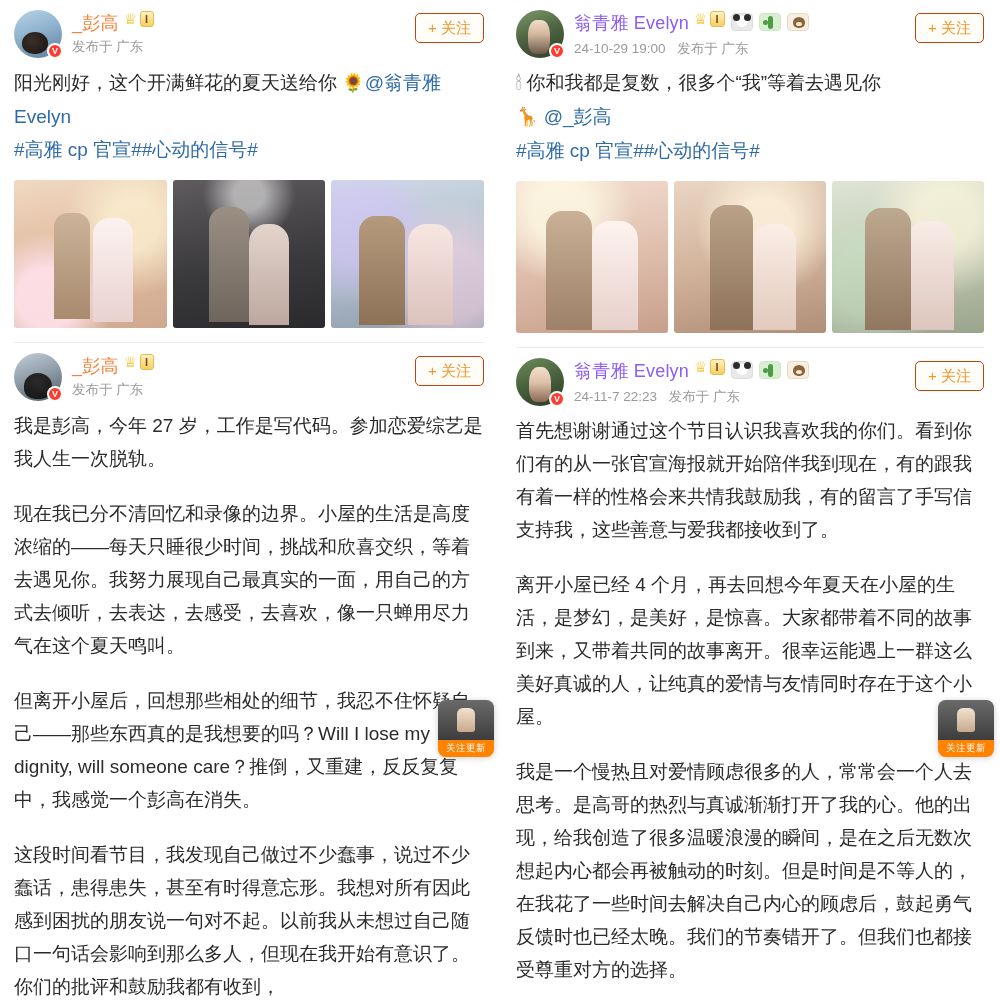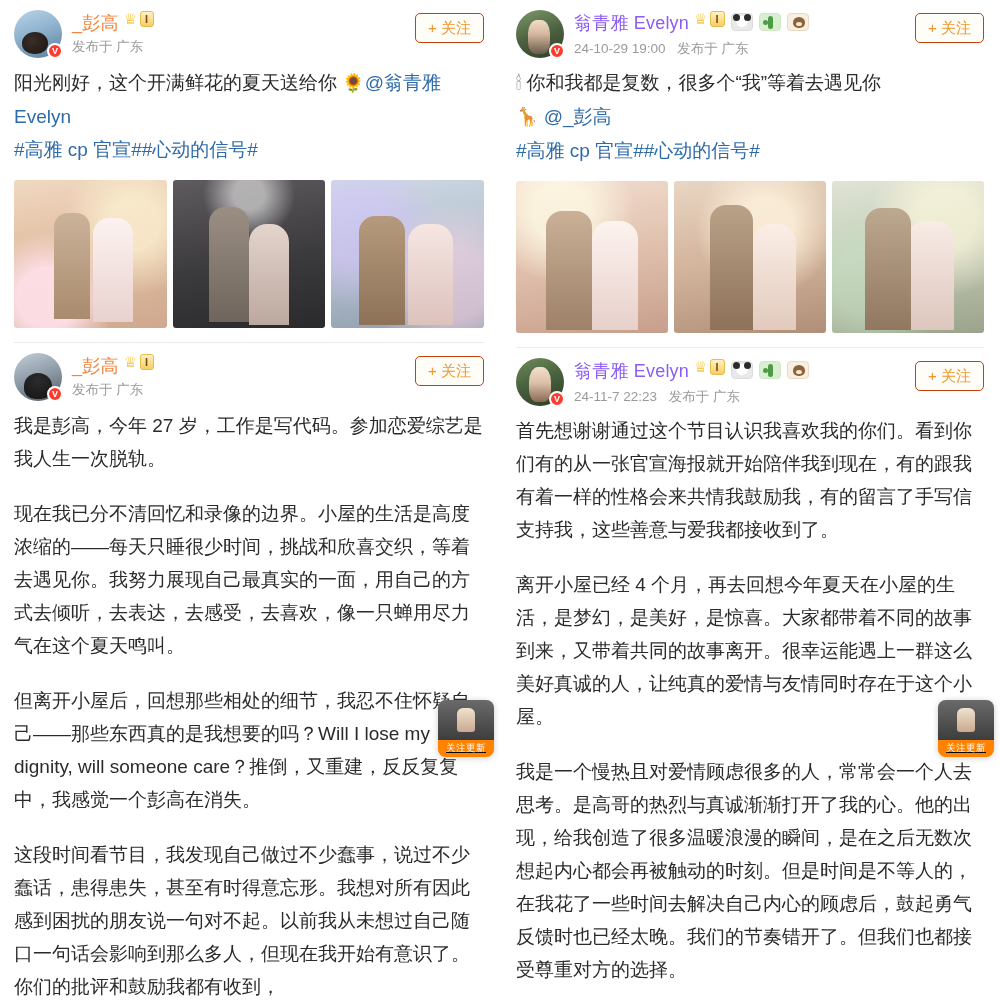--- a/index.html
+++ b/index.html
@@ -288,21 +288,20 @@
   }
 
   
   .float-widget {
     position: absolute;
     width: 56px;
     border-radius: 8px;
     overflow: hidden;
     box-shadow: 0 1px 6px rgba(0,0,0,.2);
     background: #fdba74;
-    text-decoration: underline;
   }
   .float-widget .fw-img {
     height: 40px;
     background: linear-gradient(180deg,#6a6a6a 0%, #3d3d3d 100%);
     position: relative;
   }
   .float-widget .fw-img:after {
     content: "";
     position: absolute;
     left: 50%; top: 8px;

